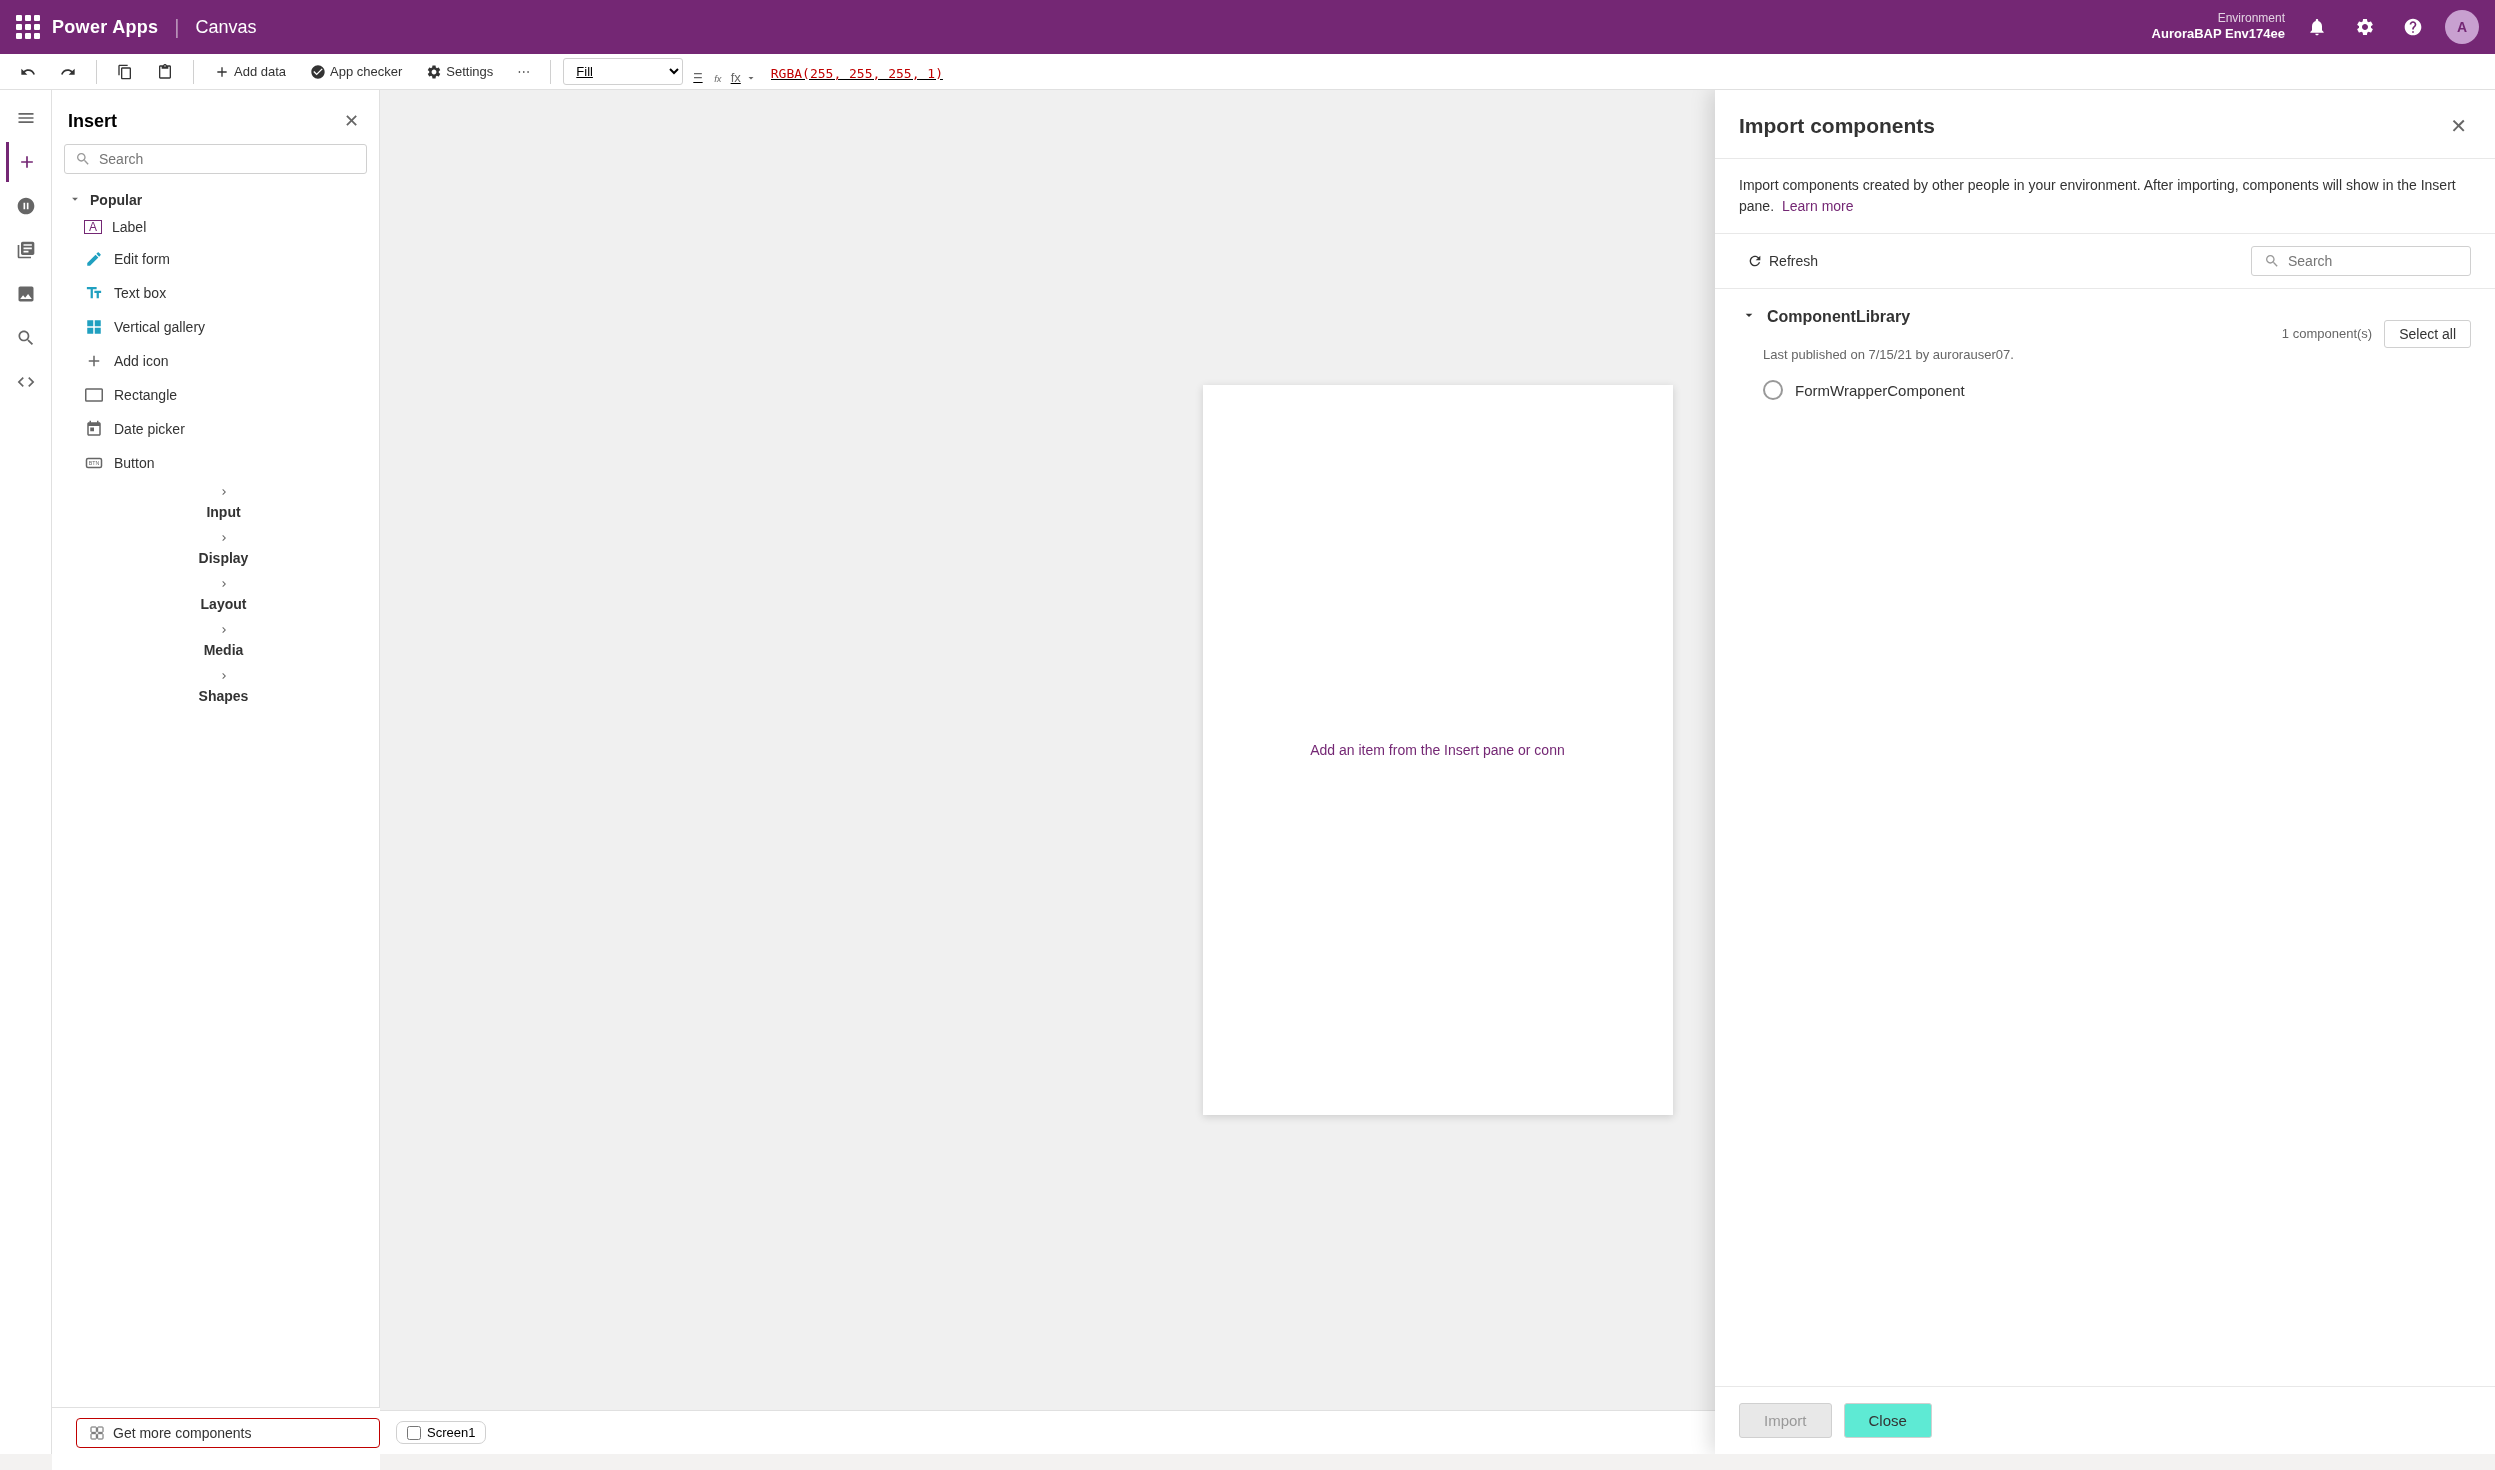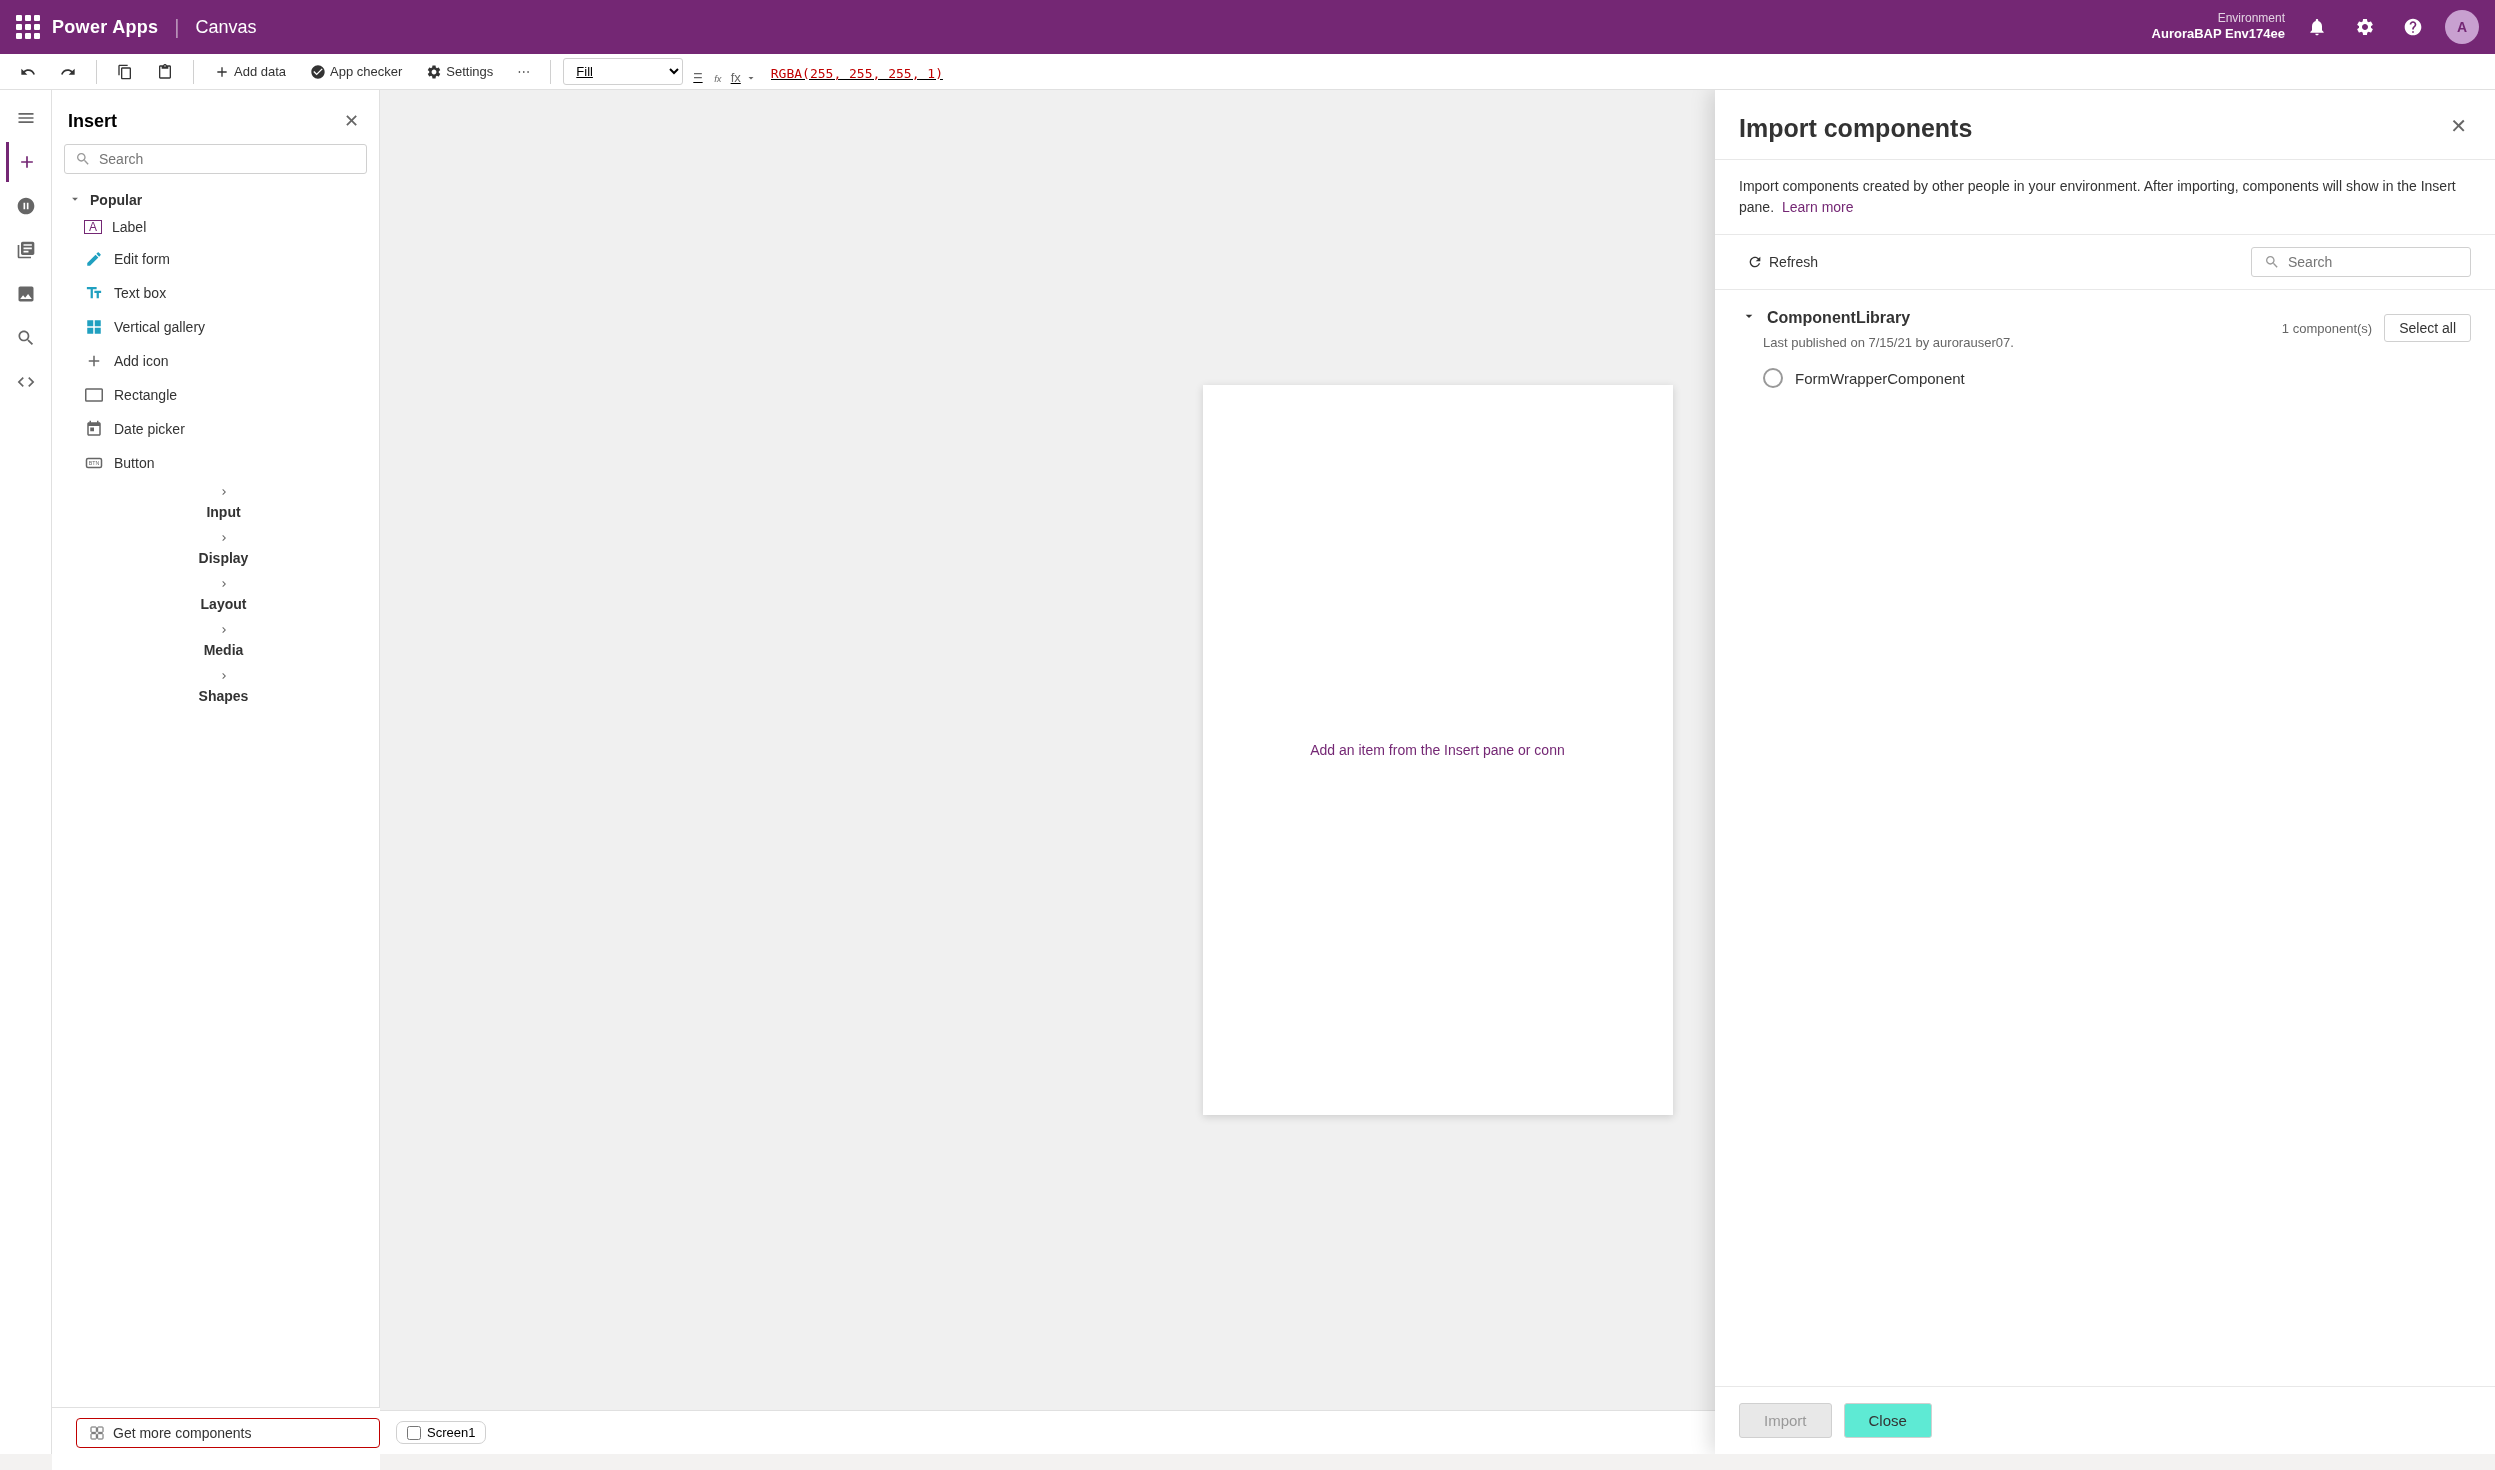--- a/index.html
+++ b/index.html
@@ -187,21 +187,21 @@
       box-shadow: -4px 0 20px rgba(0,0,0,0.15);
       display: flex;
       flex-direction: column;
       z-index: 200;
     }
     .dialog-header {
       display: flex; align-items: flex-start; justify-content: space-between;
       padding: 24px 24px 16px;
       border-bottom: 1px solid #e8e8e8;
     }
-    .dialog-title { font-size: 25px; font-weight: 600; color: #333; }
+    .dialog-title { font-size: 21px; font-weight: 600; color: #333; }
     .dialog-close { background: none; border: none; cursor: pointer; font-size: 20px; color: #666; padding: 4px; margin-top: -4px; }
     .dialog-desc {
       padding: 16px 24px;
       font-size: 14px; color: #333; line-height: 1.5;
       border-bottom: 1px solid #e8e8e8;
     }
     .dialog-desc a { color: #742774; text-decoration: none; }
     .dialog-toolbar {
       display: flex; align-items: center; justify-content: space-between;
       padding: 12px 24px;
@@ -221,21 +221,21 @@
     .dialog-search input { border: none; outline: none; font-size: 14px; flex: 1; }
     .dialog-body { flex: 1; overflow-y: auto; padding: 16px 24px; }
     .library-header {
       display: flex; align-items: center; justify-content: space-between;
       margin-bottom: 8px;
     }
     .library-title-row {
       display: flex; align-items: center; gap: 8px;
     }
     .library-name { font-size: 16px; font-weight: 600; color: #333; }
-    .library-meta { font-size: 13px; color: #666; margin-top: 6px; }
+    .library-meta { font-size: 13px; color: #666; margin-top: 19px; }
     .library-count { font-size: 13px; color: #666; }
     .select-all-btn {
       background: none; border: 1px solid #d0d0d0; border-radius: 3px;
       padding: 5px 14px; font-size: 14px; cursor: pointer; color: #333;
     }
     .component-item {
       display: flex; align-items: center; gap: 12px;
       padding: 10px 0;
     }
     .radio-circle {

